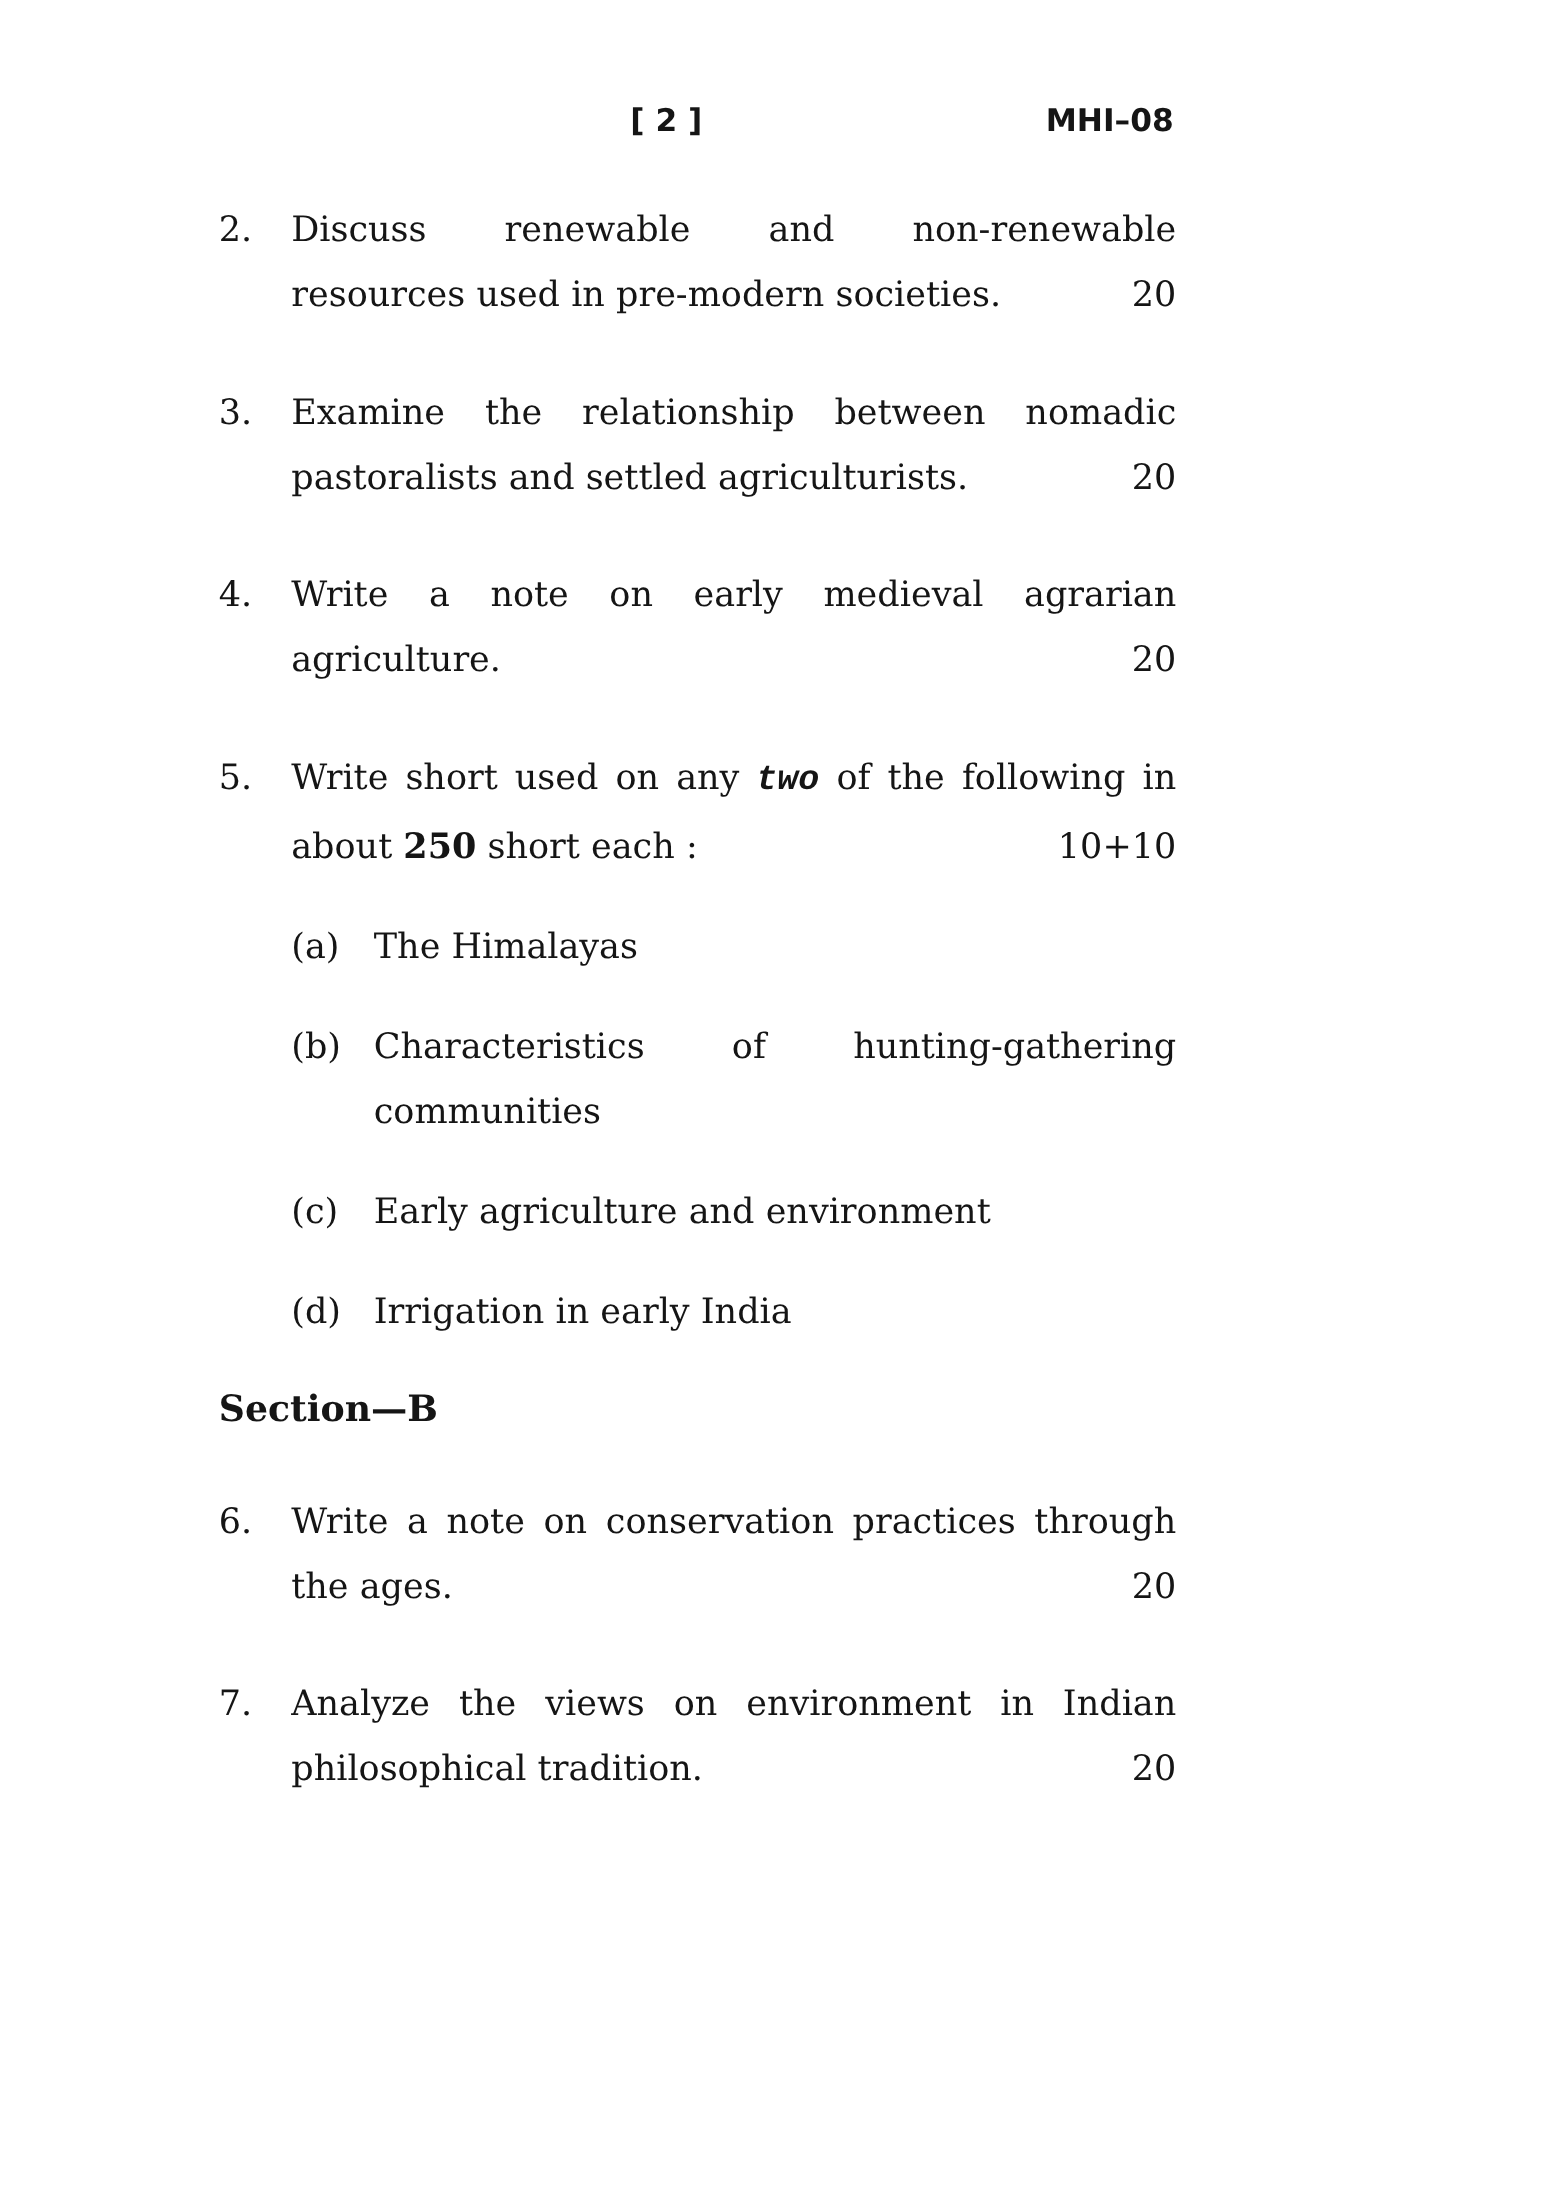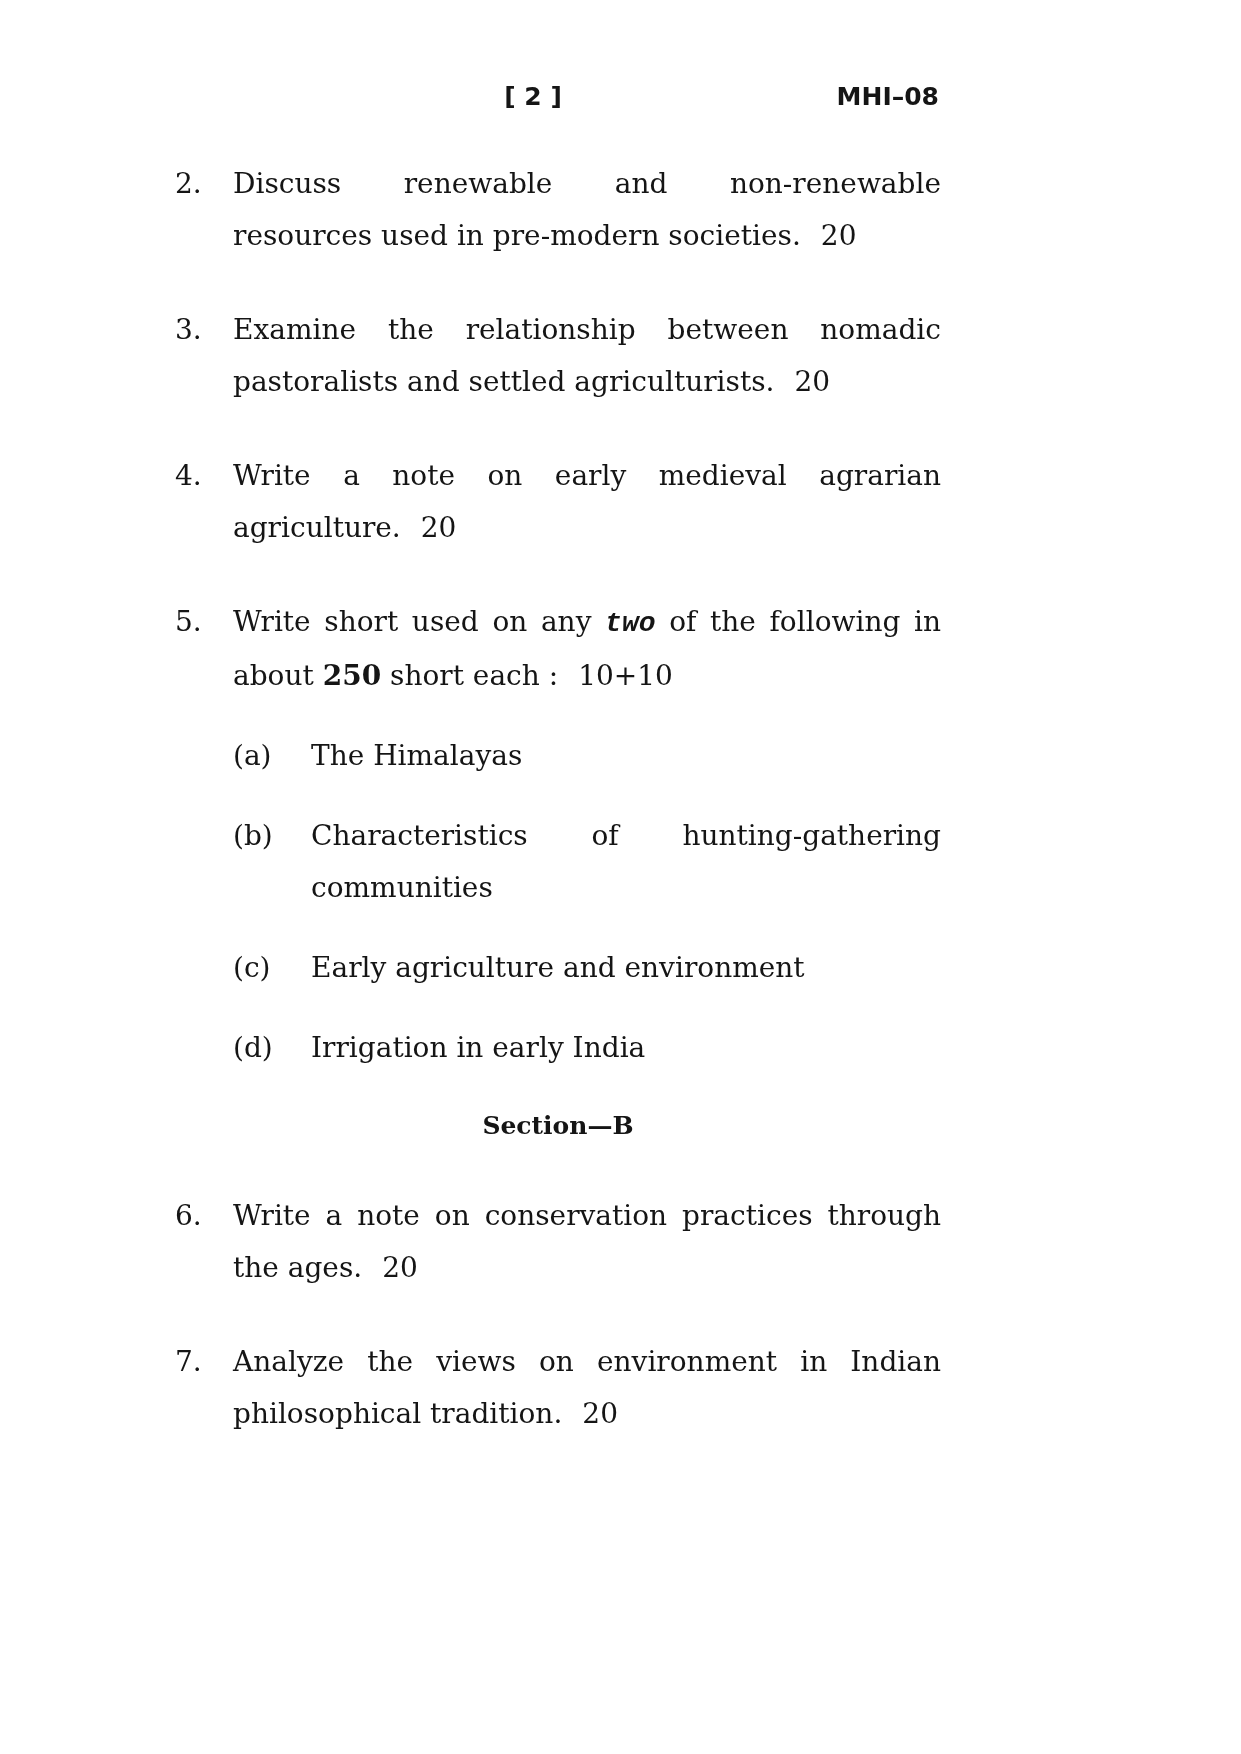--- a/index.html
+++ b/index.html
@@ -51,34 +51,35 @@
   }
   .question.first { margin-top: 44px; }
   .qnum { width: 58px; flex: none; }
   .qbody { flex: 1; min-width: 0; }
   .jline {
     text-align: justify;
     text-align-last: justify;
   }
   .lastline {
     display: flex;
+    justify-content: space-between;
   }
   .marks { flex: none; padding-left: 20px; }
   .bi { font-weight: bold; font-style: italic; font-family: Liberation Mono, monospace; }
   .bd { font-weight: bold; margin-top: 48px; }
   .subitem {
     display: flex;
     margin-top: 28px;
   }
   .sublabel { width: 66px; flex: none; }
-  .subtext { flex: 1; min-width: 0; margin-left: 12px; }
+  .subtext { flex: 1; min-width: 0; }
   .section-heading {
-    text-align: center;
+    text-align: left;
     font-weight: bold;
-    font-size: 25px;
+    font-size: 29px;
     line-height: 52px;
     margin-top: 26px;
   }
   .q-after-section { margin-top: 38px; }
 </style>
 </head>
 <body>
 
 <div class="page">
   <div class="content">

